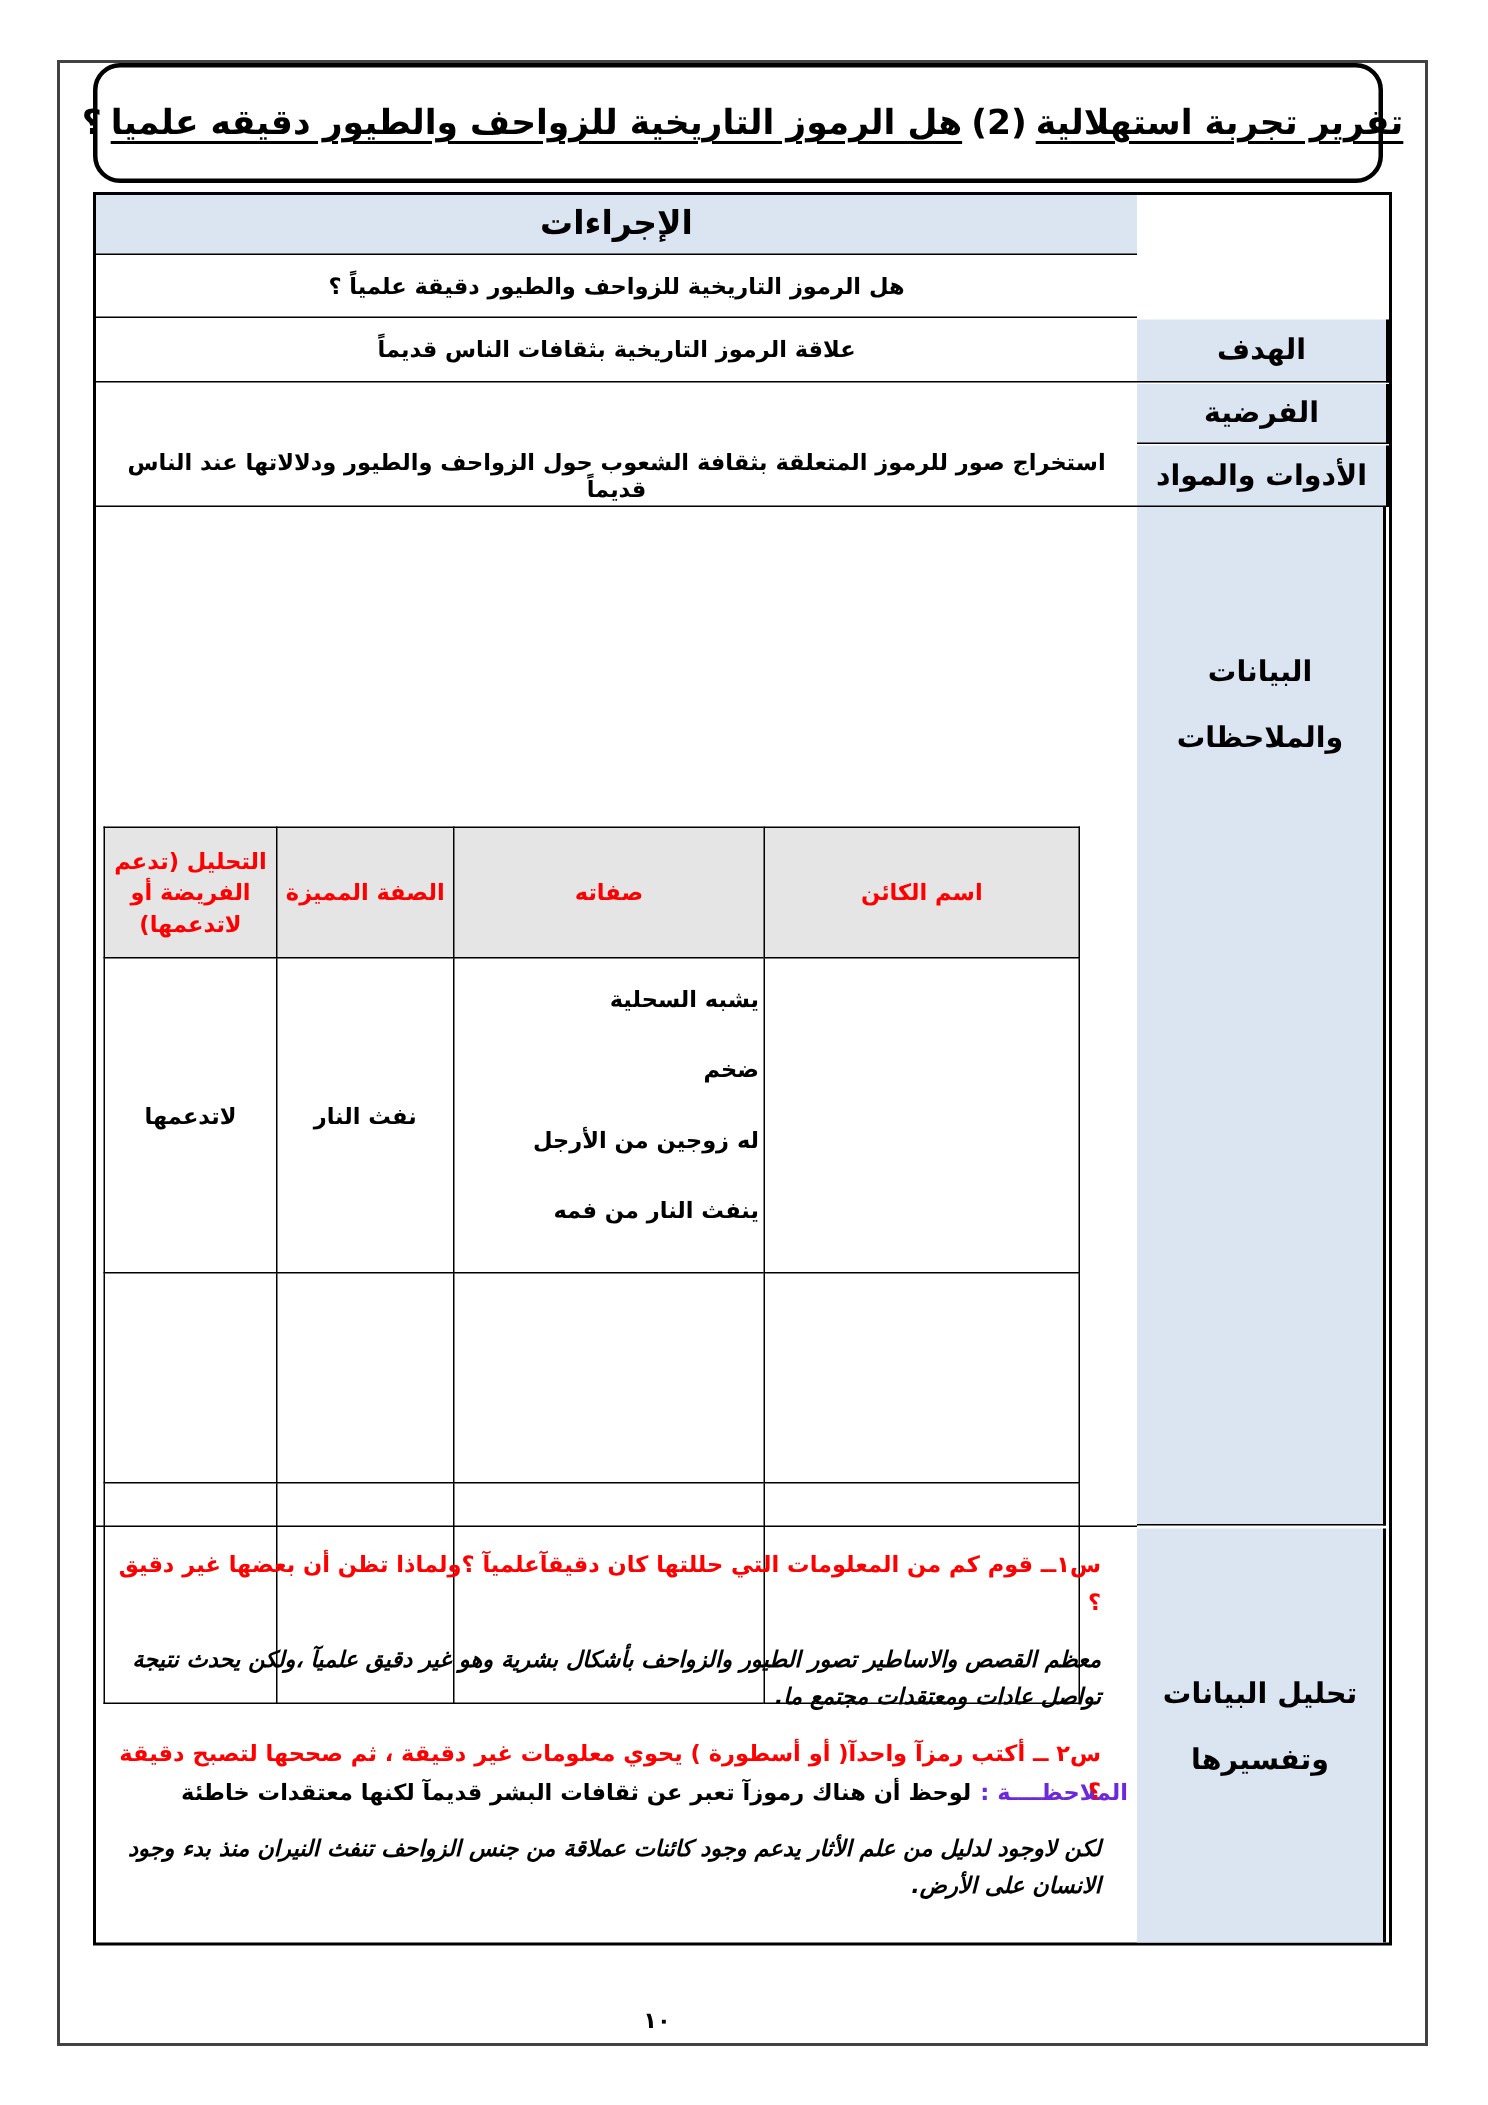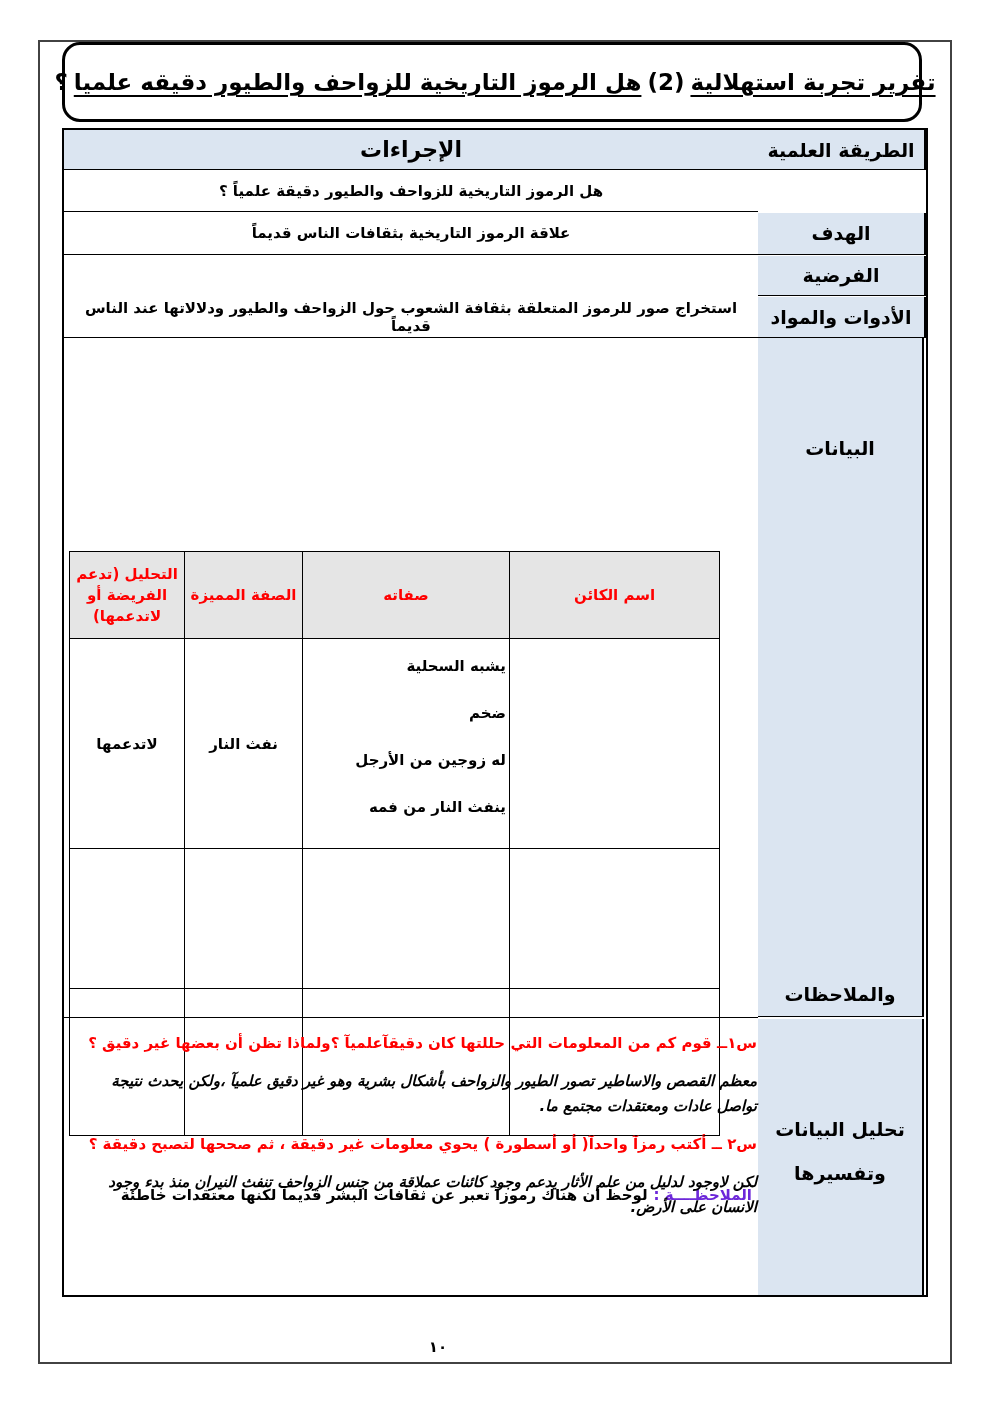--- a/index.html
+++ b/index.html
@@ -66,21 +66,21 @@
     position:absolute;left:5px;top:828px;width:686px;height:58px;
     display:flex;align-items:center;justify-content:flex-start;
     direction:rtl;font-weight:bold;font-size:15px;padding-right:3px;box-sizing:border-box;
   }
   #note-row .note-label{color:#6d28d9;margin-left:6px;white-space:nowrap;}
 
   
   #analysis-content{
     position:absolute;left:0;top:887px;width:694px;height:258px;
     direction:rtl;text-align:right;font-weight:bold;font-size:15px;line-height:25px;
-    padding:14px 1px 0 14px;box-sizing:border-box;
+    padding:14px 24px 0 14px;box-sizing:border-box;
   }
   #analysis-content .q{color:#ff0000;margin:0 0 13px 0;}
   #analysis-content .a{color:#000;margin:0 0 13px 0;font-style:italic;}
   #analysis-content .a.last{margin:0;}
 
   #page-number{
     left:0;top:1338px;width:876px;text-align:center;
     font-size:15px;font-weight:bold;
   }
 </style>
@@ -91,25 +91,24 @@
 
 <div class="abs" id="title-box">
   <span class="u">تقرير تجربة استهلالية</span>
     <span class="gap">(2)</span>
     <span class="u">هل الرموز التاريخية للزواحف والطيور دقيقه علميا</span>
     <span class="gap">؟</span>
 </div>
 
 <div class="abs" id="main-table">
 
-  <div class="label-cell" style="top:0;height:39px;">الطريقة العلمية</div>
   <div class="label-cell" style="top:82.5px;height:41.5px;">الهدف</div>
   <div class="label-cell" style="top:166.5px;height:40px;">الأدوات والمواد</div>
   <div class="label-cell" style="top:125.5px;height:39.5px;">الفرضية</div>
-  <div class="label-cell tall" style="top:208px;height:679px;justify-content:space-between;">
+  <div class="label-cell tall" style="top:208px;height:679px;">
     <span>البيانات</span>
     <span>والملاحظات</span>
   </div>
   <div class="label-cell tall" style="top:888.5px;height:276.5px;border-bottom:none;">
     <span>تحليل البيانات</span>
     <span>وتفسيرها</span>
   </div>
 
   <div class="content-cell header" style="top:0;height:39px;">الإجراءات</div>
   <div class="content-cell" style="top:40.5px;height:40.5px;">هل الرموز التاريخية للزواحف والطيور دقيقة علمياً ؟</div>

